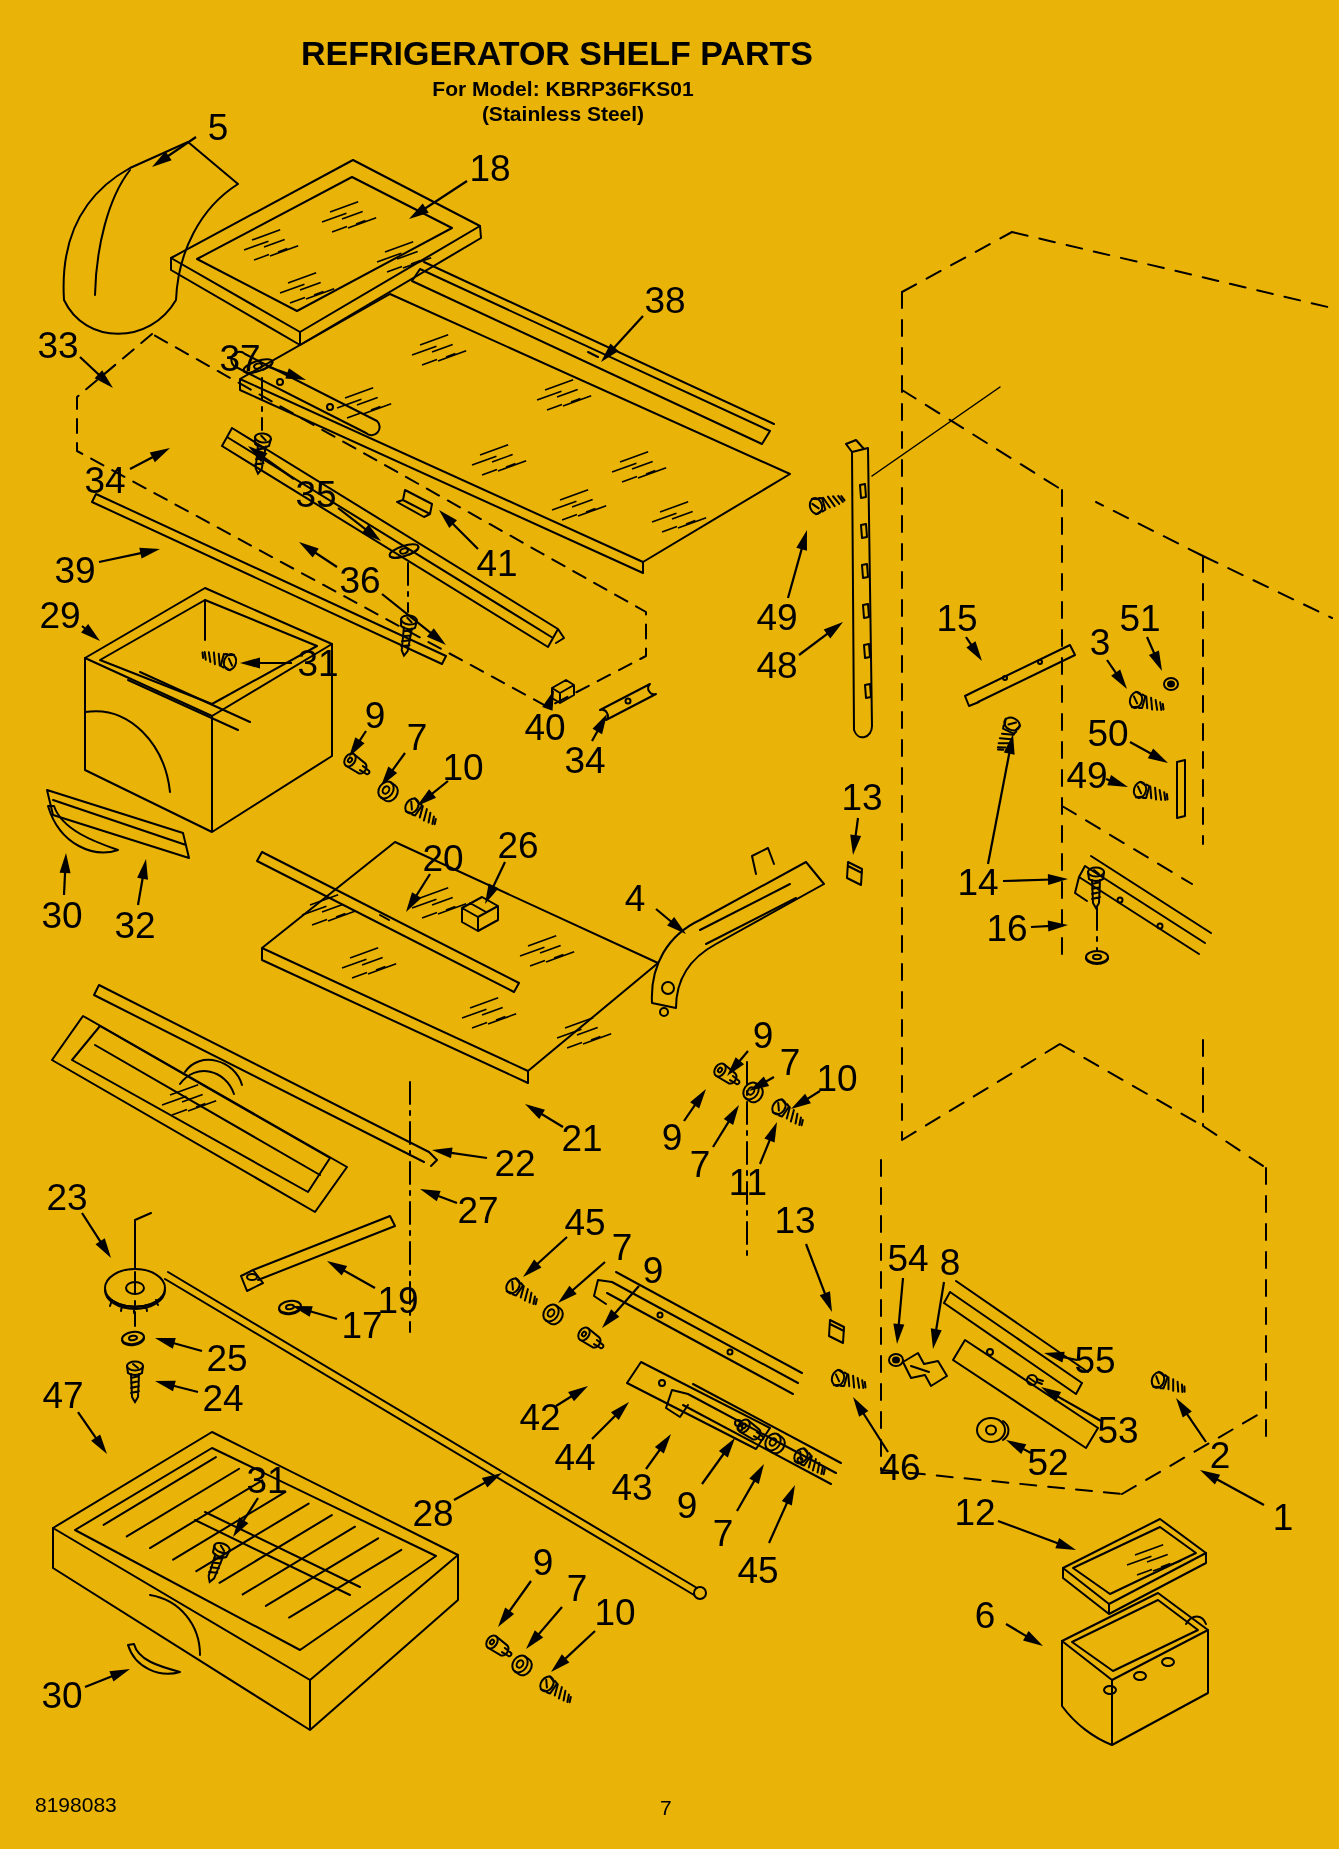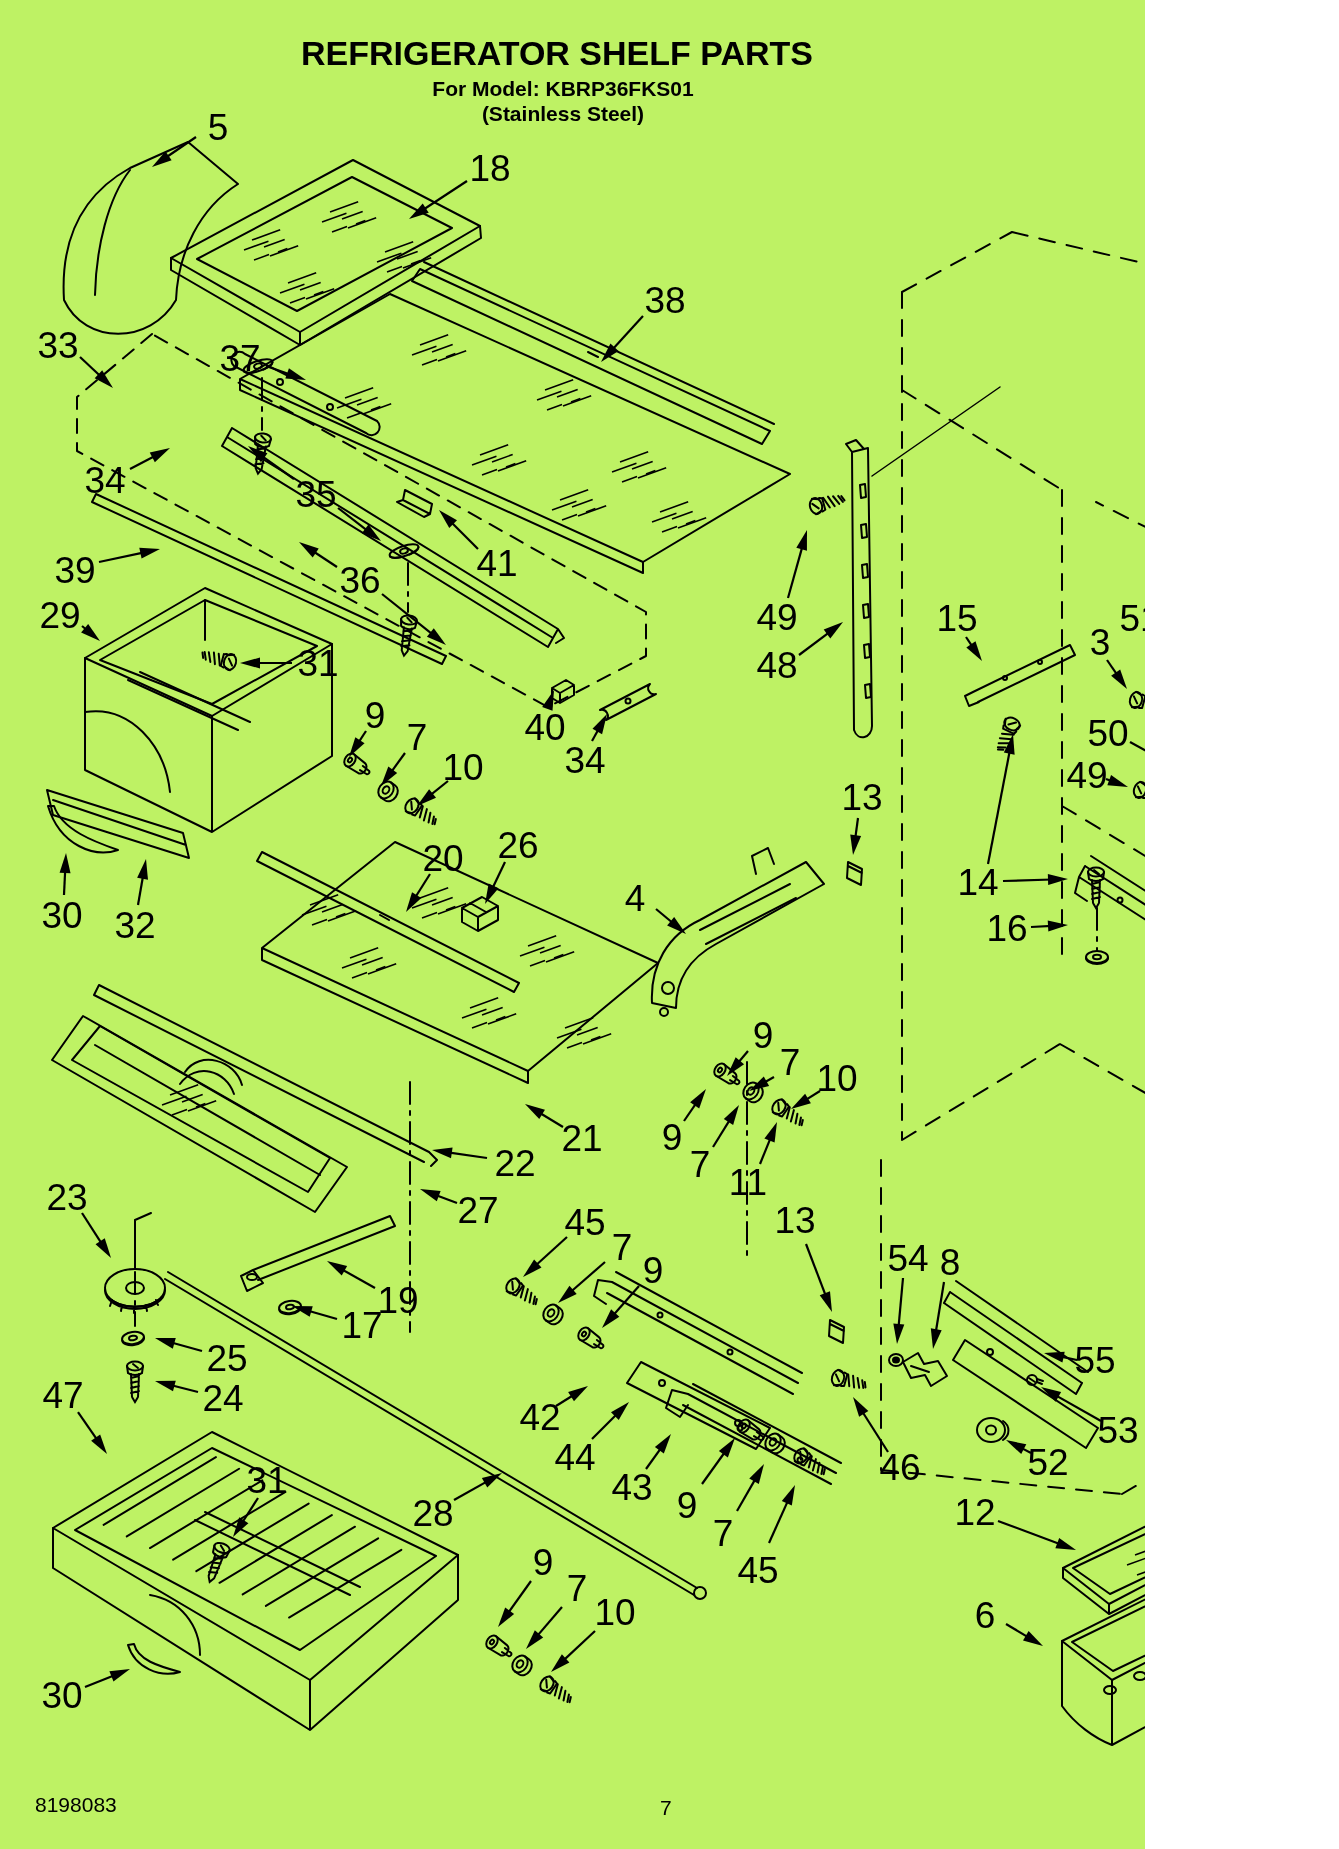--- a/index.html
+++ b/index.html
@@ -1,16 +1,16 @@
 <!DOCTYPE html>
 <html><head>
 <meta charset="utf-8">
 <style>
   html,body{margin:0;padding:0;background:#fff;}
-  .page{position:relative;width:1145px;height:1849px;background:#bef264;overflow:hidden;
+  .page{position:relative;width:1339px;height:1849px;background:#eab308;overflow:hidden;
         font-family:"Liberation Sans", sans-serif;}
   svg{display:block;}
   text{font-family:"Liberation Sans", sans-serif;fill:#000;}
   .t-main{font-size:34px;font-weight:bold;}
   .t-sub{font-size:21px;font-weight:bold;}
   .t-foot{font-size:21px;}
   .callout{font-size:37px;}
 </style>
 </head>
 <body>

